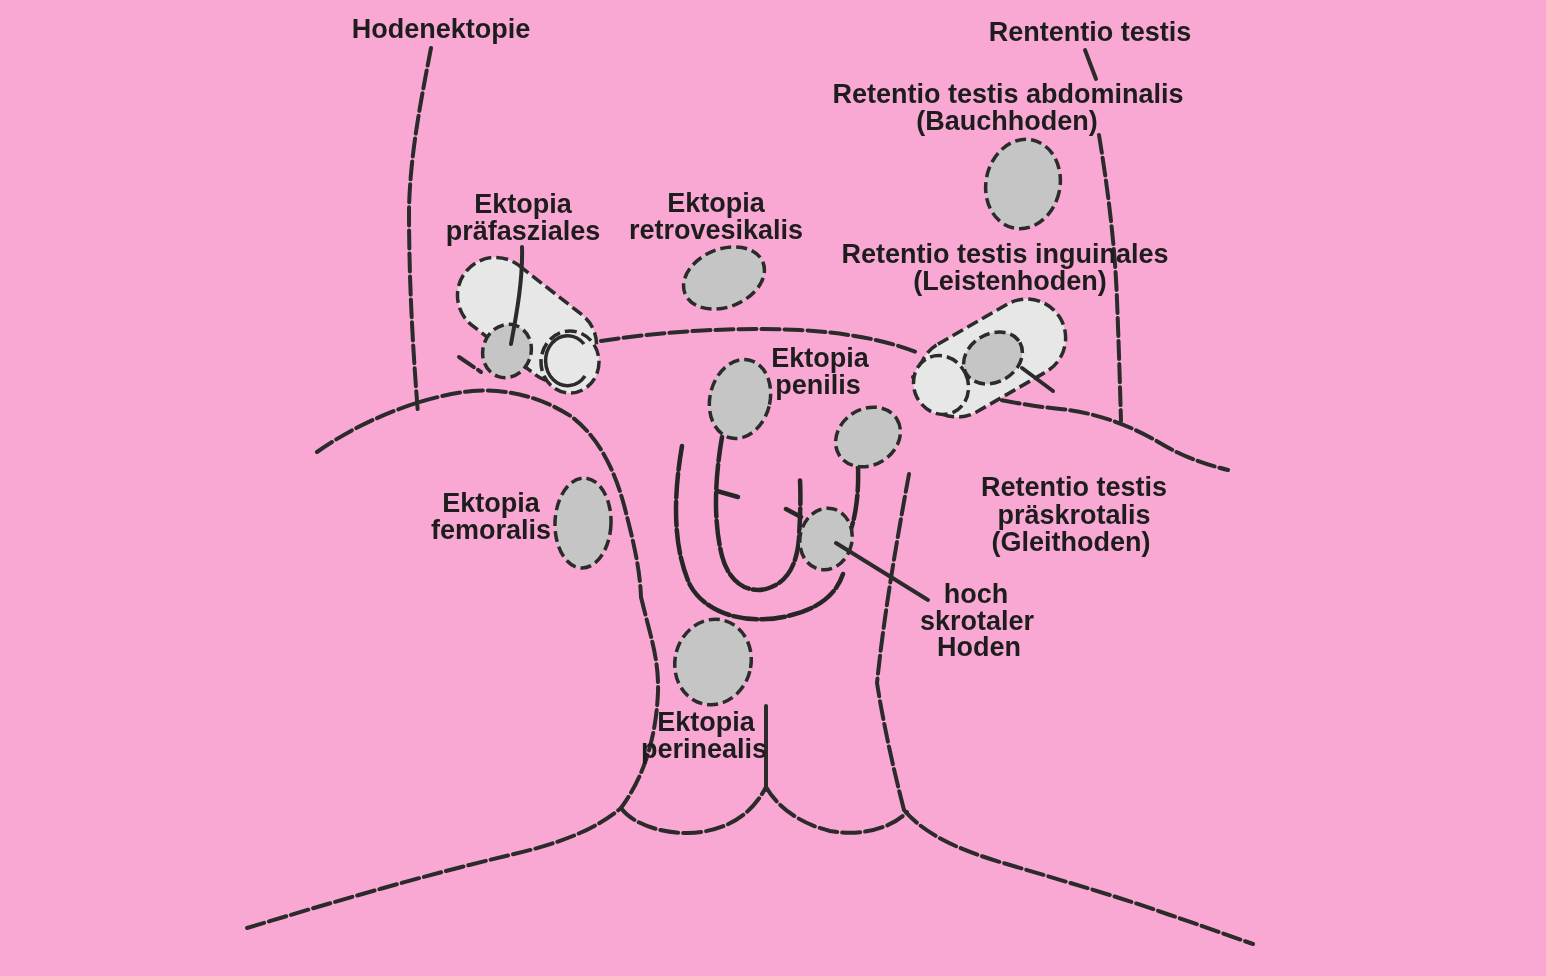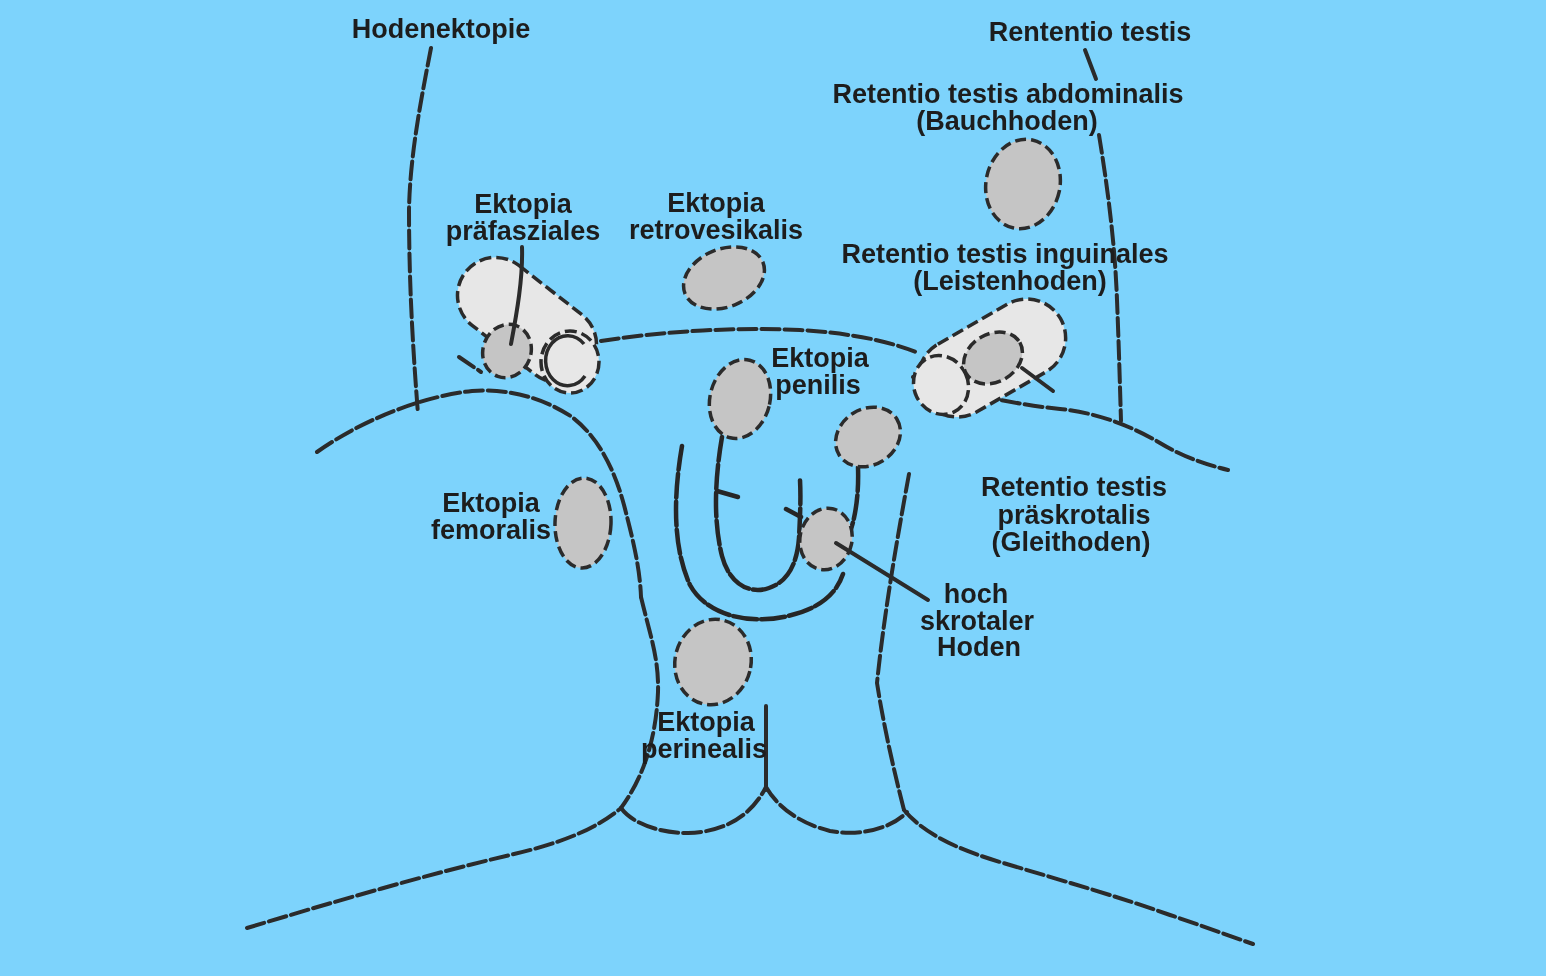--- a/index.html
+++ b/index.html
@@ -1,16 +1,16 @@
 <!DOCTYPE html>
 <html><head>
 <meta charset="utf-8">
 <style>
   html,body{margin:0;padding:0;background:#ffffff;}
-  #stage{position:relative;width:1546px;height:976px;background:#7dd3fc;overflow:hidden;}
+  #stage{position:relative;width:1546px;height:976px;background:#f9a8d4;overflow:hidden;}
   svg{position:absolute;left:0;top:0;}
   .contour{fill:none;stroke:#2b2b2b;stroke-width:4;stroke-linecap:round;stroke-linejoin:round;stroke-dasharray:18 5;}
   .leader{fill:none;stroke:#2b2b2b;stroke-width:4;stroke-linecap:round;}
   .penis{fill:none;stroke:#262626;stroke-width:4.5;stroke-linecap:round;stroke-dasharray:24 4;}
   .testis{stroke:#2b2b2b;stroke-width:3.5;stroke-dasharray:11 5;}
   .canal{stroke:#2b2b2b;stroke-width:3.5;stroke-dasharray:12 5;}
   .curl{fill:none;stroke:#2b2b2b;stroke-width:3.5;}
   .lbl{font:bold 27px "Liberation Sans","DejaVu Sans",sans-serif;fill:#1d1d1d;}
   text{text-anchor:middle;}
 </style>

